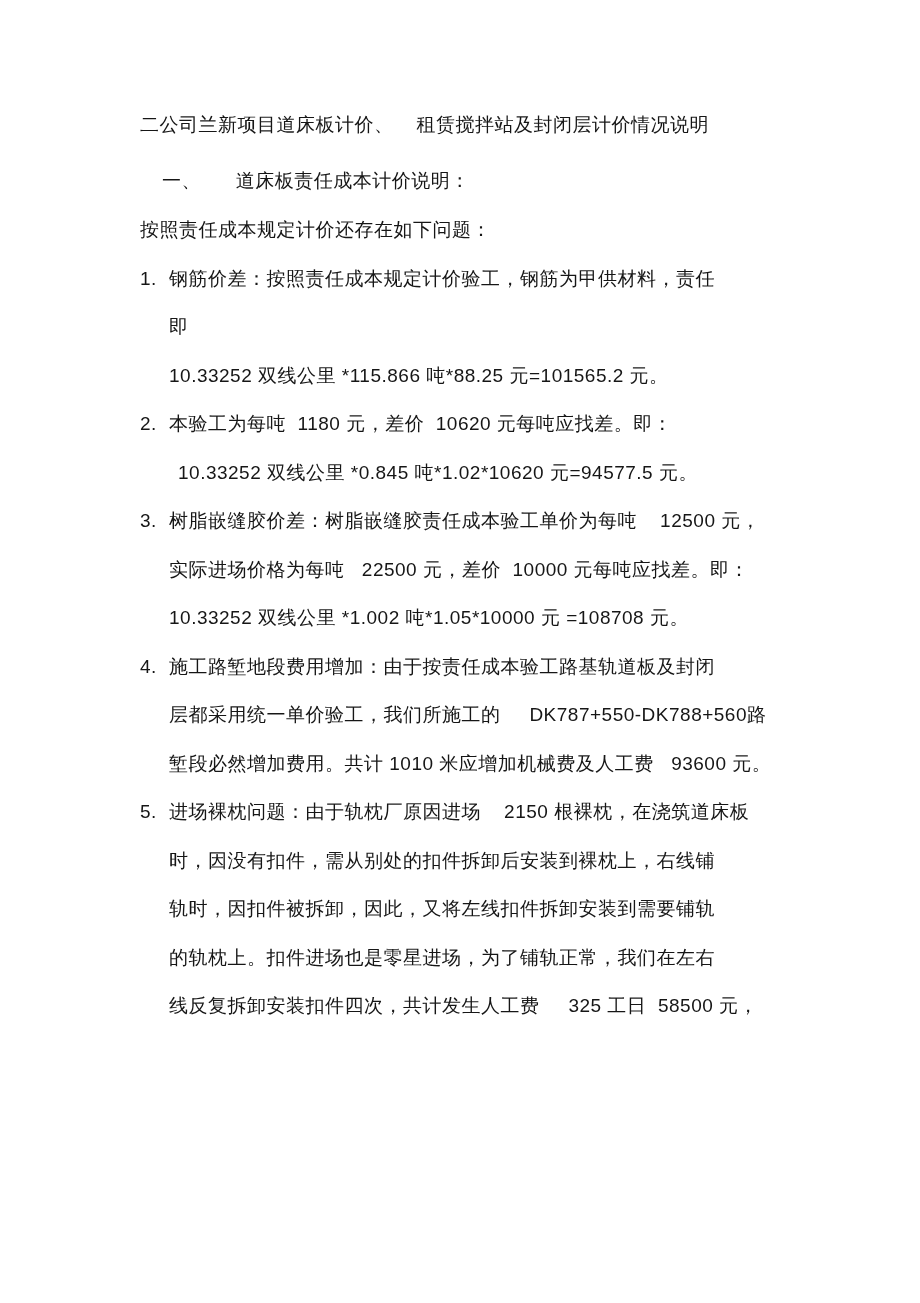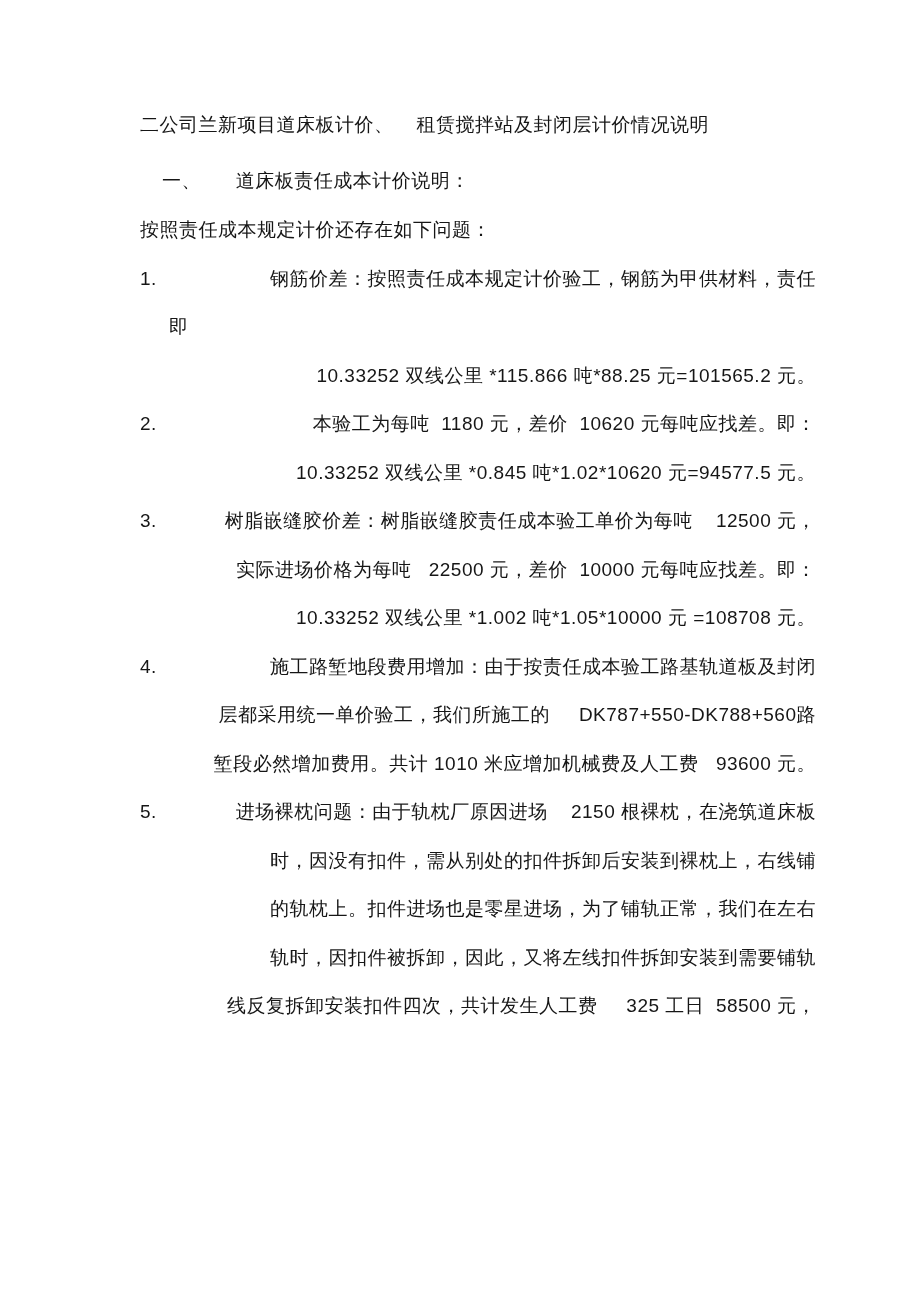--- a/index.html
+++ b/index.html
@@ -43,21 +43,20 @@
     padding-left: 29px;
   }
   .item-number {
     position: absolute;
     left: 0;
     top: 0;
     white-space: pre;
   }
   .doc-line {
     white-space: pre;
-    text-align: right;
   }
   .doc-line.split {
     display: flex;
     justify-content: space-between;
   }
   .doc-line.split .line-right {
     padding-right: 48px;
     white-space: pre;
   }
 </style>
@@ -90,19 +89,19 @@
         <div class="doc-item">
           <span class="item-number">4.</span>
           <div class="doc-line">施工路堑地段费用增加：由于按责任成本验工路基轨道板及封闭</div>
           <div class="doc-line">层都采用统一单价验工，我们所施工的     DK787+550-DK788+560路</div>
           <div class="doc-line">堑段必然增加费用。共计 1010 米应增加机械费及人工费   93600 元。</div>
         </div>
         <div class="doc-item">
           <span class="item-number">5.</span>
           <div class="doc-line">进场裸枕问题：由于轨枕厂原因进场    2150 根裸枕，在浇筑道床板</div>
           <div class="doc-line">时，因没有扣件，需从别处的扣件拆卸后安装到裸枕上，右线铺</div>
+          <div class="doc-line">轨时，因扣件被拆卸，因此，又将左线扣件拆卸安装到需要铺轨</div>
           <div class="doc-line">的轨枕上。扣件进场也是零星进场，为了铺轨正常，我们在左右</div>
-          <div class="doc-line">轨时，因扣件被拆卸，因此，又将左线扣件拆卸安装到需要铺轨</div>
           <div class="doc-line">线反复拆卸安装扣件四次，共计发生人工费     325 工日  58500 元，</div>
         </div>
       </div>
   </div>
 </div>
 
 </body></html>

